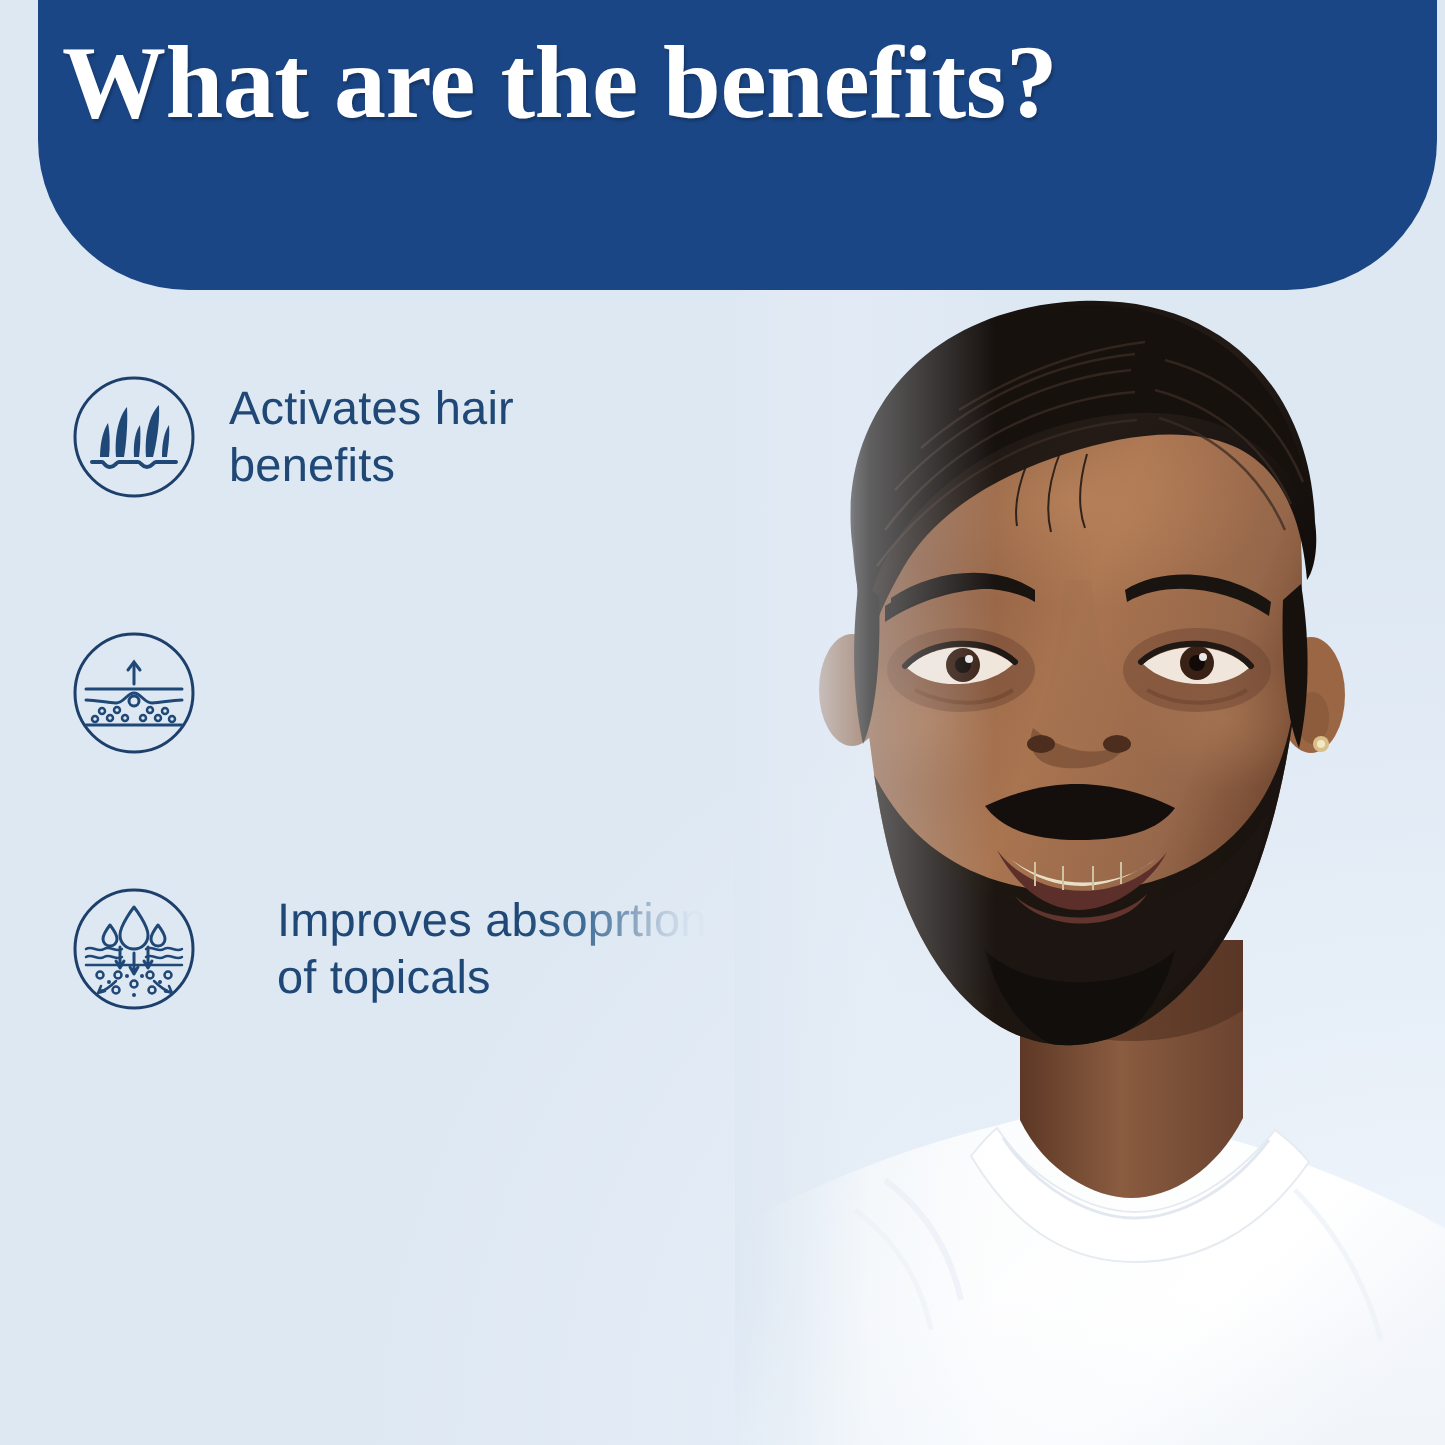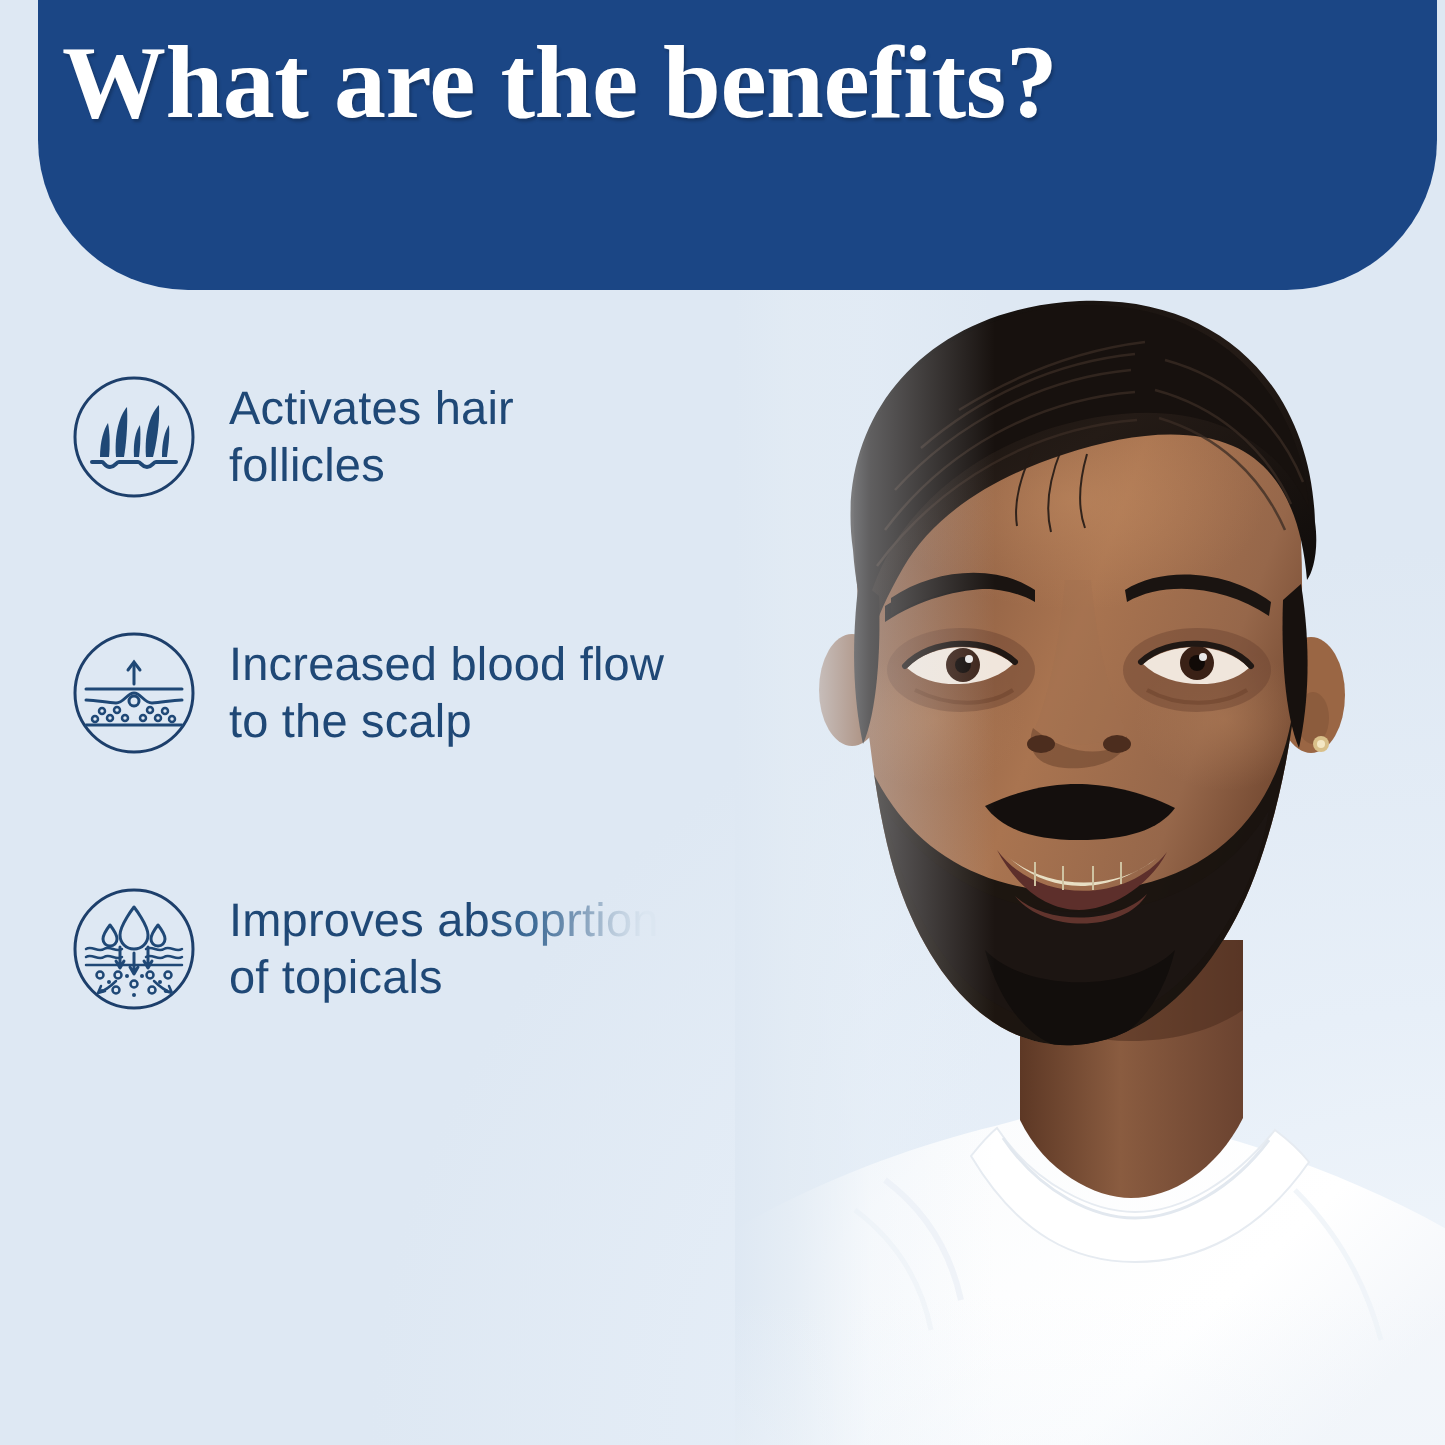--- a/index.html
+++ b/index.html
@@ -51,21 +51,21 @@
     background:linear-gradient(0deg,rgba(238,244,250,0.35) 0%,rgba(238,244,250,0) 100%);
     pointer-events:none;
   }
 
   
   .benefits{position:absolute;left:0;top:372px;width:800px;}
   .benefit{
     position:relative;height:130px;margin-bottom:126px;
     display:flex;align-items:center;
   }
-  .benefit:last-child{margin-bottom:0;}
+  .benefit:last-child{margin-bottom:0;gap:48px;}
   .icon-circle{
     position:relative;flex:0 0 auto;
     width:124px;height:124px;margin-left:72px;
   }
   .icon-circle svg{display:block;width:124px;height:124px;}
   .benefit-label{
     margin-left:33px;
     font-size:47px;
     line-height:1.21;
     font-weight:400;
@@ -259,21 +259,21 @@
             <path d="M44,82 C42,58 48,40 55,32 C56,50 54,70 52,82 Z"></path>
             <path d="M62,82 C61,66 64,56 68,50 C69,62 68,74 67,82 Z"></path>
             <path d="M74,82 C72,56 79,38 87,30 C88,50 84,70 81,82 Z"></path>
             <path d="M90,82 C90,66 93,56 97,50 C98,62 96,74 95,82 Z"></path>
           </g>
           <path d="M20,87 L30,87 C32,87 33,92 38,92 C43,92 44,87 47,87
                    L66,87 C69,87 70,92 75,92 C80,92 81,87 84,87 L104,87" fill="none" stroke="#1f4876" stroke-width="4" stroke-linecap="round" stroke-linejoin="round"></path>
         </svg>
       </div>
       <div class="benefit-label">Activates hair
-follicles</div>
+benefits</div>
     </div>
 
     <div class="benefit">
       <div class="icon-circle">
         <svg viewBox="0 0 124 124" xmlns="http://www.w3.org/2000/svg">
           <circle cx="62" cy="62" r="59" fill="none" stroke="#1d3f6b" stroke-width="3"></circle>
           <g stroke="#1f4876" stroke-width="3" fill="none" stroke-linecap="round">
             <path d="M14,58 L110,58"></path>
             <path d="M14,69 C26,69 34,72 44,72 C52,72 55,62 62,62 C69,62 72,72 80,72 C90,72 98,69 110,69"></path>
             <path d="M14,94 L110,94"></path>
@@ -288,22 +288,20 @@
               <circle cx="93" cy="80" r="3"></circle>
             <circle cx="23" cy="88" r="3"></circle>
               <circle cx="38" cy="87" r="3"></circle>
             <circle cx="53" cy="87" r="3"></circle>
               <circle cx="71" cy="87" r="3"></circle>
             <circle cx="86" cy="87" r="3"></circle>
               <circle cx="100" cy="88" r="3"></circle>
           </g>
         </svg>
       </div>
-      <div class="benefit-label">Increased blood flow
-to the scalp</div>
     </div>
 
 
     <div class="benefit">
       <div class="icon-circle">
         <svg viewBox="0 0 124 124" xmlns="http://www.w3.org/2000/svg">
           <circle cx="62" cy="62" r="59" fill="none" stroke="#1d3f6b" stroke-width="3"></circle>
           <g fill="none" stroke="#1f4876" stroke-width="3" stroke-linecap="round" stroke-linejoin="round">
             <path d="M62,20 C62,20 76,38 76,48 C76,56 70,62 62,62 C54,62 48,56 48,48 C48,38 62,20 62,20 Z"></path>
             <path d="M38,38 C38,38 45,47 45,52 C45,56 42,59 38,59 C34,59 31,56 31,52 C31,47 38,38 38,38 Z"></path>

